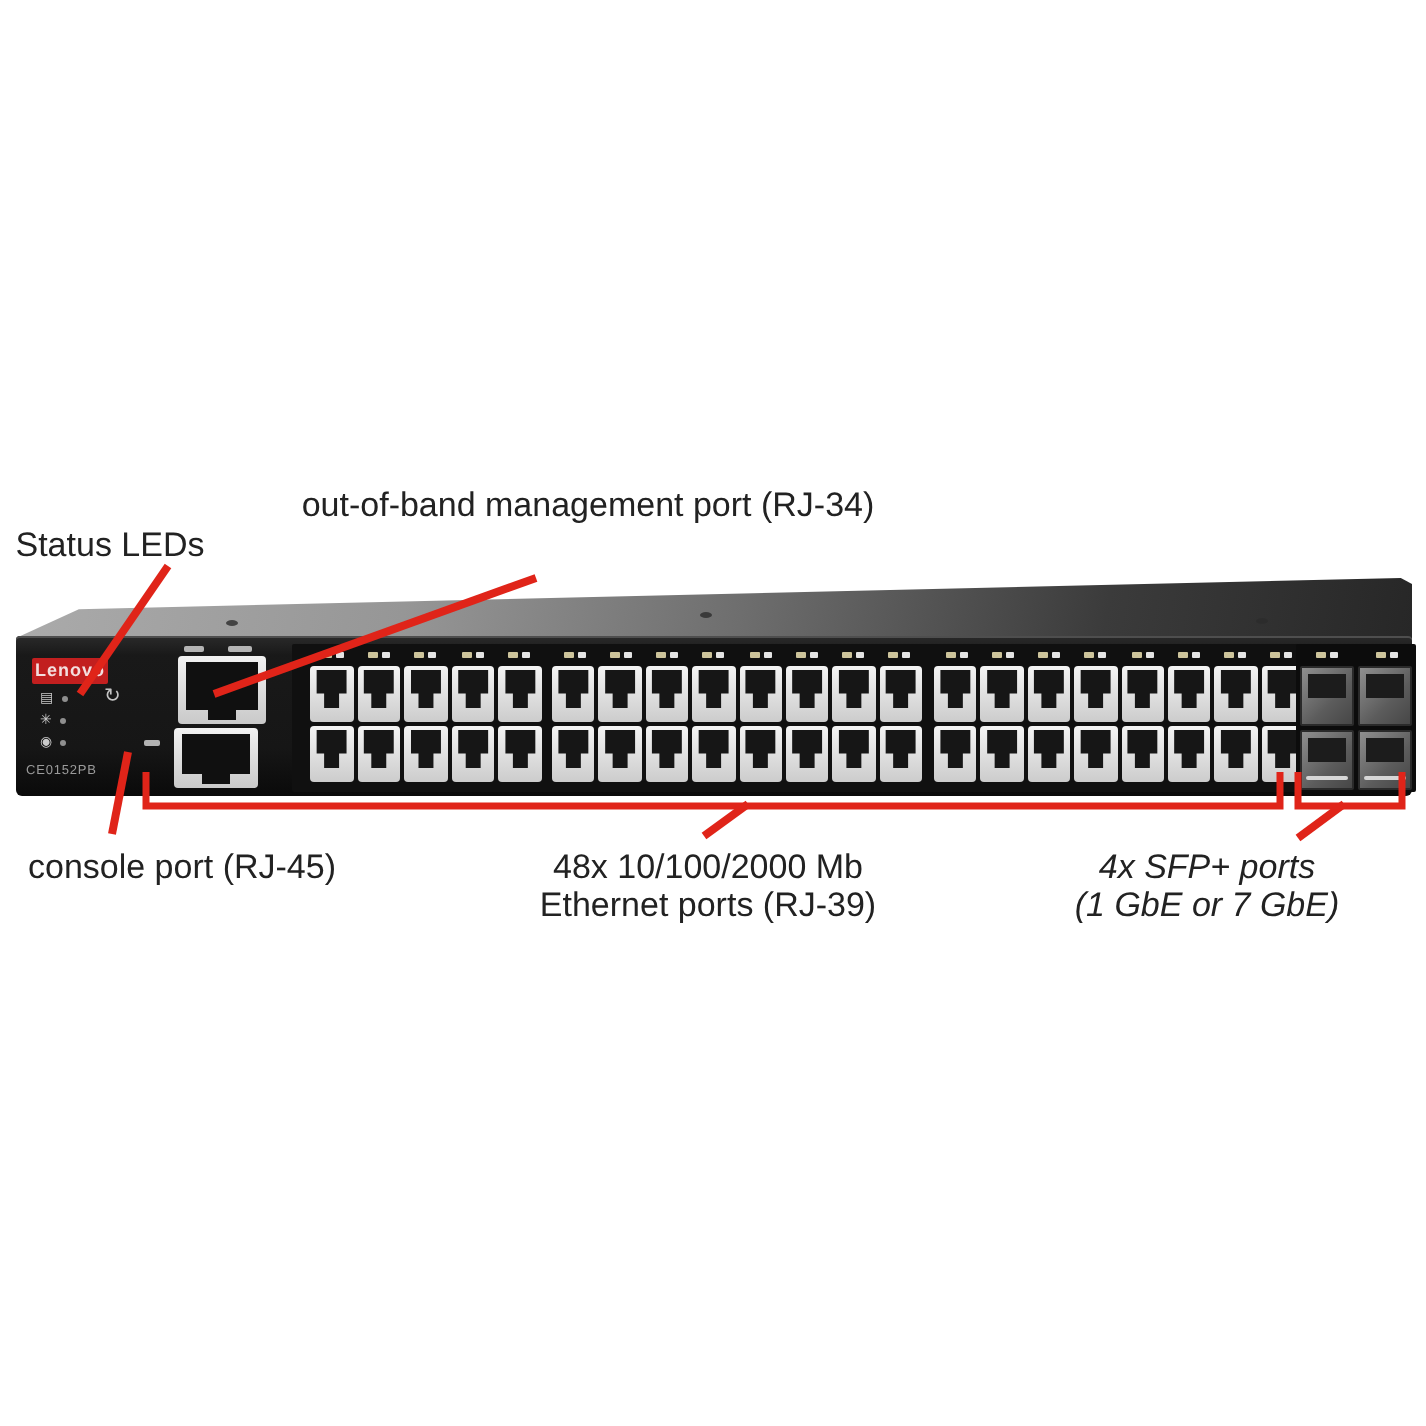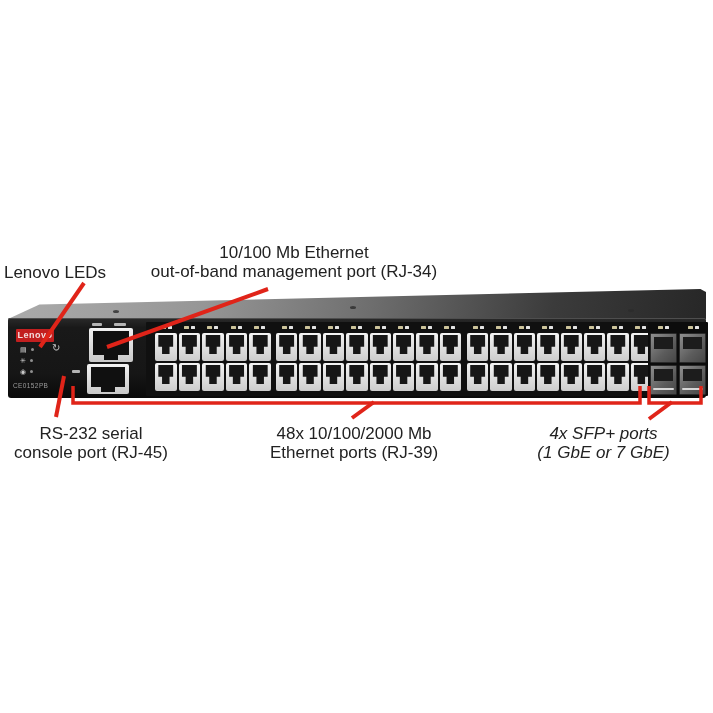--- a/index.html
+++ b/index.html
@@ -69,29 +69,27 @@
     border:1px solid #2a2a2a;border-radius:1px;}
   .sfp-cage::before{content:"";position:absolute;left:3px;right:3px;top:3px;height:12px;background:#1c1c1c;}
   .sfp-cage.bale::after{content:"";position:absolute;left:2px;right:2px;bottom:4px;height:2px;
     background:#d6d6d6;border-radius:1px;}
 </style>
 </head>
 <body>
 
 <div class="canvas">
 
-  <div class="callout lbl-status">Lenovo LEDs</div>
+  <div class="callout lbl-status">Status LEDs</div>
 
   <div class="callout lbl-mgmt">
-    <div>10/100 Mb Ethernet</div>
     <div>out-of-band management port (RJ-34)</div>
   </div>
 
   <div class="callout lbl-console">
-    <div>RS-232 serial</div>
     <div>console port (RJ-45)</div>
   </div>
 
   <div class="callout lbl-eth">
     <div>48x 10/100/2000 Mb</div>
     <div>Ethernet ports (RJ-39)</div>
   </div>
 
   <div class="callout lbl-sfp">
     <div>4x SFP+ ports</div>

